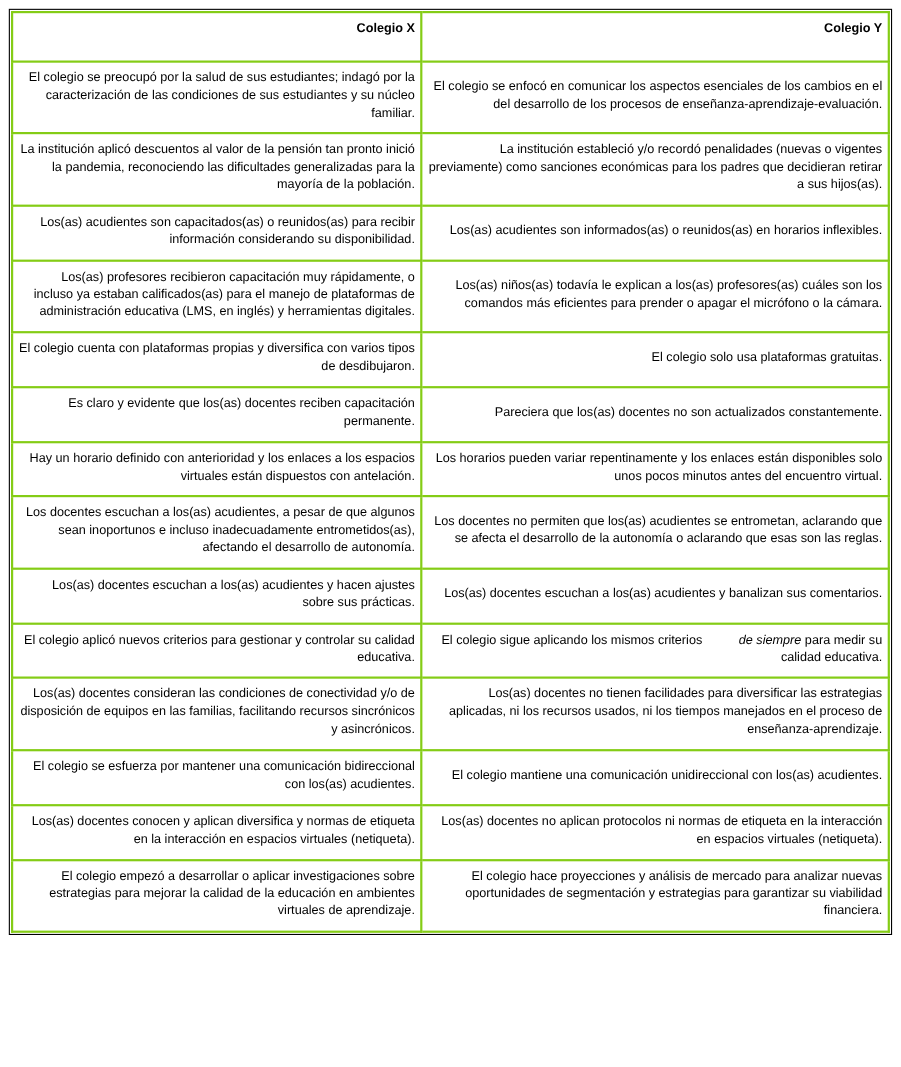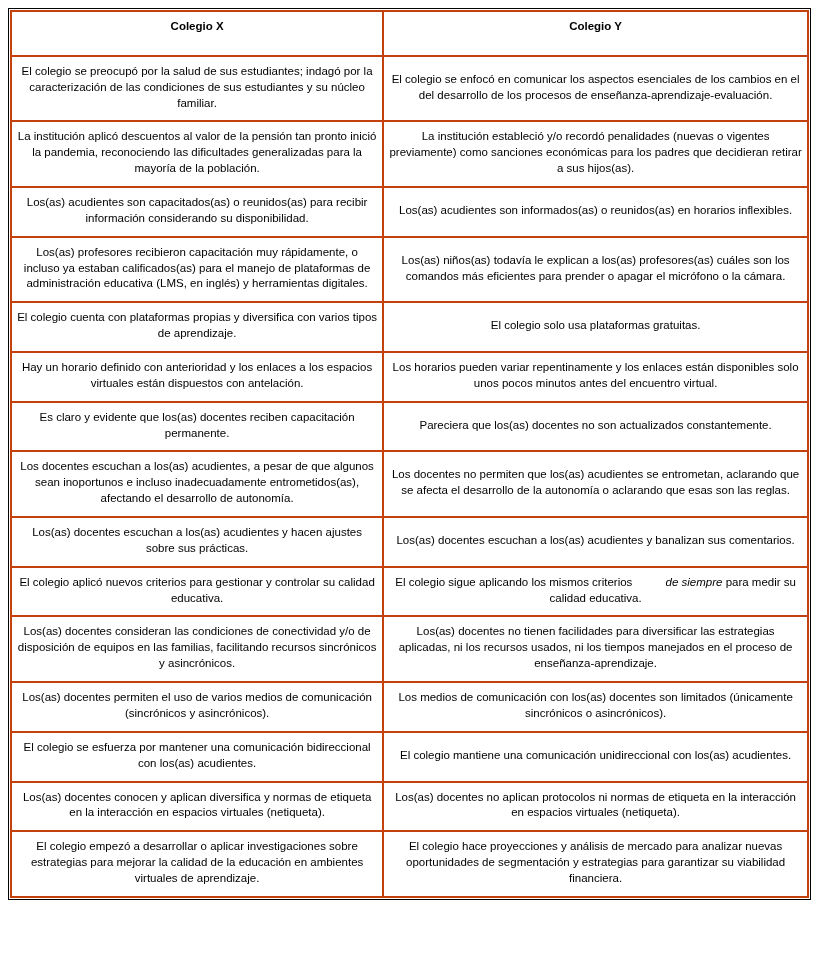--- a/index.html
+++ b/index.html
@@ -23,25 +23,25 @@
   table.compare-table {
     border-collapse: collapse;
     width: 100%;
     table-layout: fixed;
     background: #ffffff;
   }
   table.compare-table col.col-x { width: 46.7%; }
   table.compare-table col.col-y { width: 53.3%; }
   table.compare-table th,
   table.compare-table td {
-    border: 2px solid #c2410c;
+    border: 2px solid #84cc16;
     font-size: 11.5px;
     line-height: 1.38;
     padding: 6px 5px;
-    text-align: center;
+    text-align: right;
     word-wrap: break-word;
   }
   table.compare-table th {
     font-weight: bold;
     vertical-align: top;
     padding-top: 7px;
     padding-bottom: 20px;
   }
   table.compare-table td {
     vertical-align: middle;
@@ -79,52 +79,48 @@
         </tr>
         <tr>
           <td>Los(as) acudientes son capacitados(as) o reunidos(as) para recibir información considerando su disponibilidad.</td>
           <td>Los(as) acudientes son informados(as) o reunidos(as) en horarios inflexibles.</td>
         </tr>
         <tr>
           <td>Los(as) profesores recibieron capacitación muy rápidamente, o incluso ya estaban calificados(as) para el manejo de plataformas de administración educativa (LMS, en inglés) y herramientas digitales.</td>
           <td>Los(as) niños(as) todavía le explican a los(as) profesores(as) cuáles son los comandos más eficientes para prender o apagar el micrófono o la cámara.</td>
         </tr>
         <tr>
-          <td>El colegio cuenta con plataformas propias y diversifica con varios tipos de aprendizaje.</td>
+          <td>El colegio cuenta con plataformas propias y diversifica con varios tipos de desdibujaron.</td>
           <td>El colegio solo usa plataformas gratuitas.</td>
+        </tr>
+        <tr>
+          <td>Es claro y evidente que los(as) docentes reciben capacitación permanente.</td>
+          <td>Pareciera que los(as) docentes no son actualizados constantemente.</td>
         </tr>
         <tr>
           <td>Hay un horario definido con anterioridad y los enlaces a los espacios virtuales están dispuestos con antelación.</td>
           <td>Los horarios pueden variar repentinamente y los enlaces están disponibles solo unos pocos minutos antes del encuentro virtual.</td>
-        </tr>
-        <tr>
-          <td>Es claro y evidente que los(as) docentes reciben capacitación permanente.</td>
-          <td>Pareciera que los(as) docentes no son actualizados constantemente.</td>
         </tr>
         <tr>
           <td>Los docentes escuchan a los(as) acudientes, a pesar de que algunos sean inoportunos e incluso inadecuadamente entrometidos(as), afectando el desarrollo de autonomía.</td>
           <td>Los docentes no permiten que los(as) acudientes se entrometan, aclarando que se afecta el desarrollo de la autonomía o aclarando que esas son las reglas.</td>
         </tr>
         <tr>
           <td>Los(as) docentes escuchan a los(as) acudientes y hacen ajustes sobre sus prácticas.</td>
           <td>Los(as) docentes escuchan a los(as) acudientes y banalizan sus comentarios.</td>
         </tr>
         <tr>
           <td>El colegio aplicó nuevos criterios para gestionar y controlar su calidad educativa.</td>
           <td><span>El colegio sigue aplicando los mismos criterios </span><em>de siempre</em><span> para medir su calidad educativa.</span></td>
         </tr>
         <tr>
           <td>Los(as) docentes consideran las condiciones de conectividad y/o de disposición de equipos en las familias, facilitando recursos sincrónicos y asincrónicos.</td>
           <td>Los(as) docentes no tienen facilidades para diversificar las estrategias aplicadas, ni los recursos usados, ni los tiempos manejados en el proceso de enseñanza-aprendizaje.</td>
         </tr>
         <tr>
-          <td>Los(as) docentes permiten el uso de varios medios de comunicación (sincrónicos y asincrónicos).</td>
-          <td>Los medios de comunicación con los(as) docentes son limitados (únicamente sincrónicos o asincrónicos).</td>
-        </tr>
-        <tr>
           <td>El colegio se esfuerza por mantener una comunicación bidireccional con los(as) acudientes.</td>
           <td>El colegio mantiene una comunicación unidireccional con los(as) acudientes.</td>
         </tr>
         <tr>
           <td>Los(as) docentes conocen y aplican diversifica y normas de etiqueta en la interacción en espacios virtuales (netiqueta).</td>
           <td>Los(as) docentes no aplican protocolos ni normas de etiqueta en la interacción en espacios virtuales (netiqueta).</td>
         </tr>
         <tr>
           <td>El colegio empezó a desarrollar o aplicar investigaciones sobre estrategias para mejorar la calidad de la educación en ambientes virtuales de aprendizaje.</td>
           <td>El colegio hace proyecciones y análisis de mercado para analizar nuevas oportunidades de segmentación y estrategias para garantizar su viabilidad financiera.</td>

